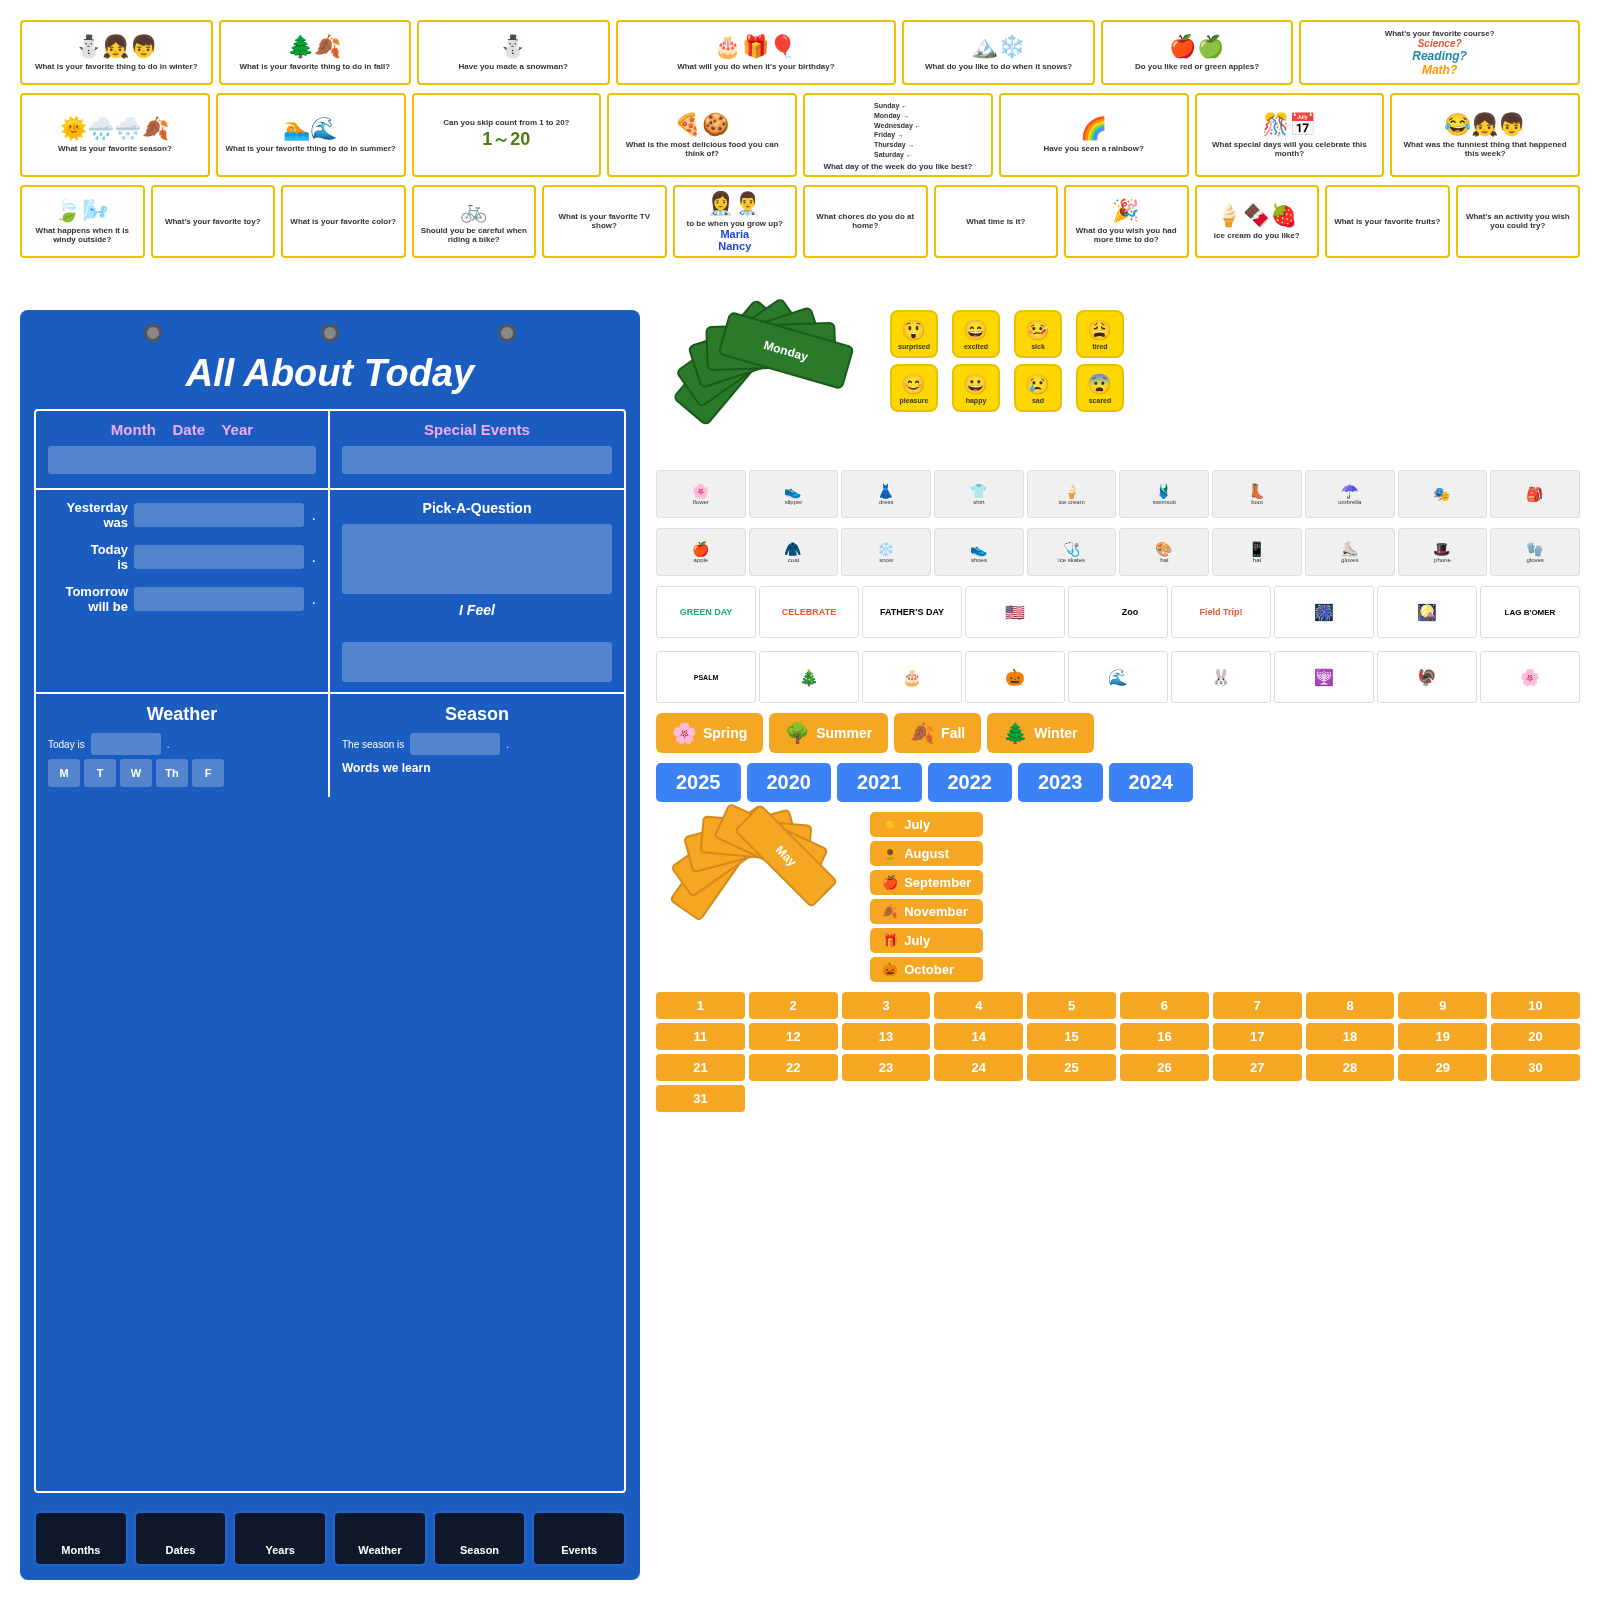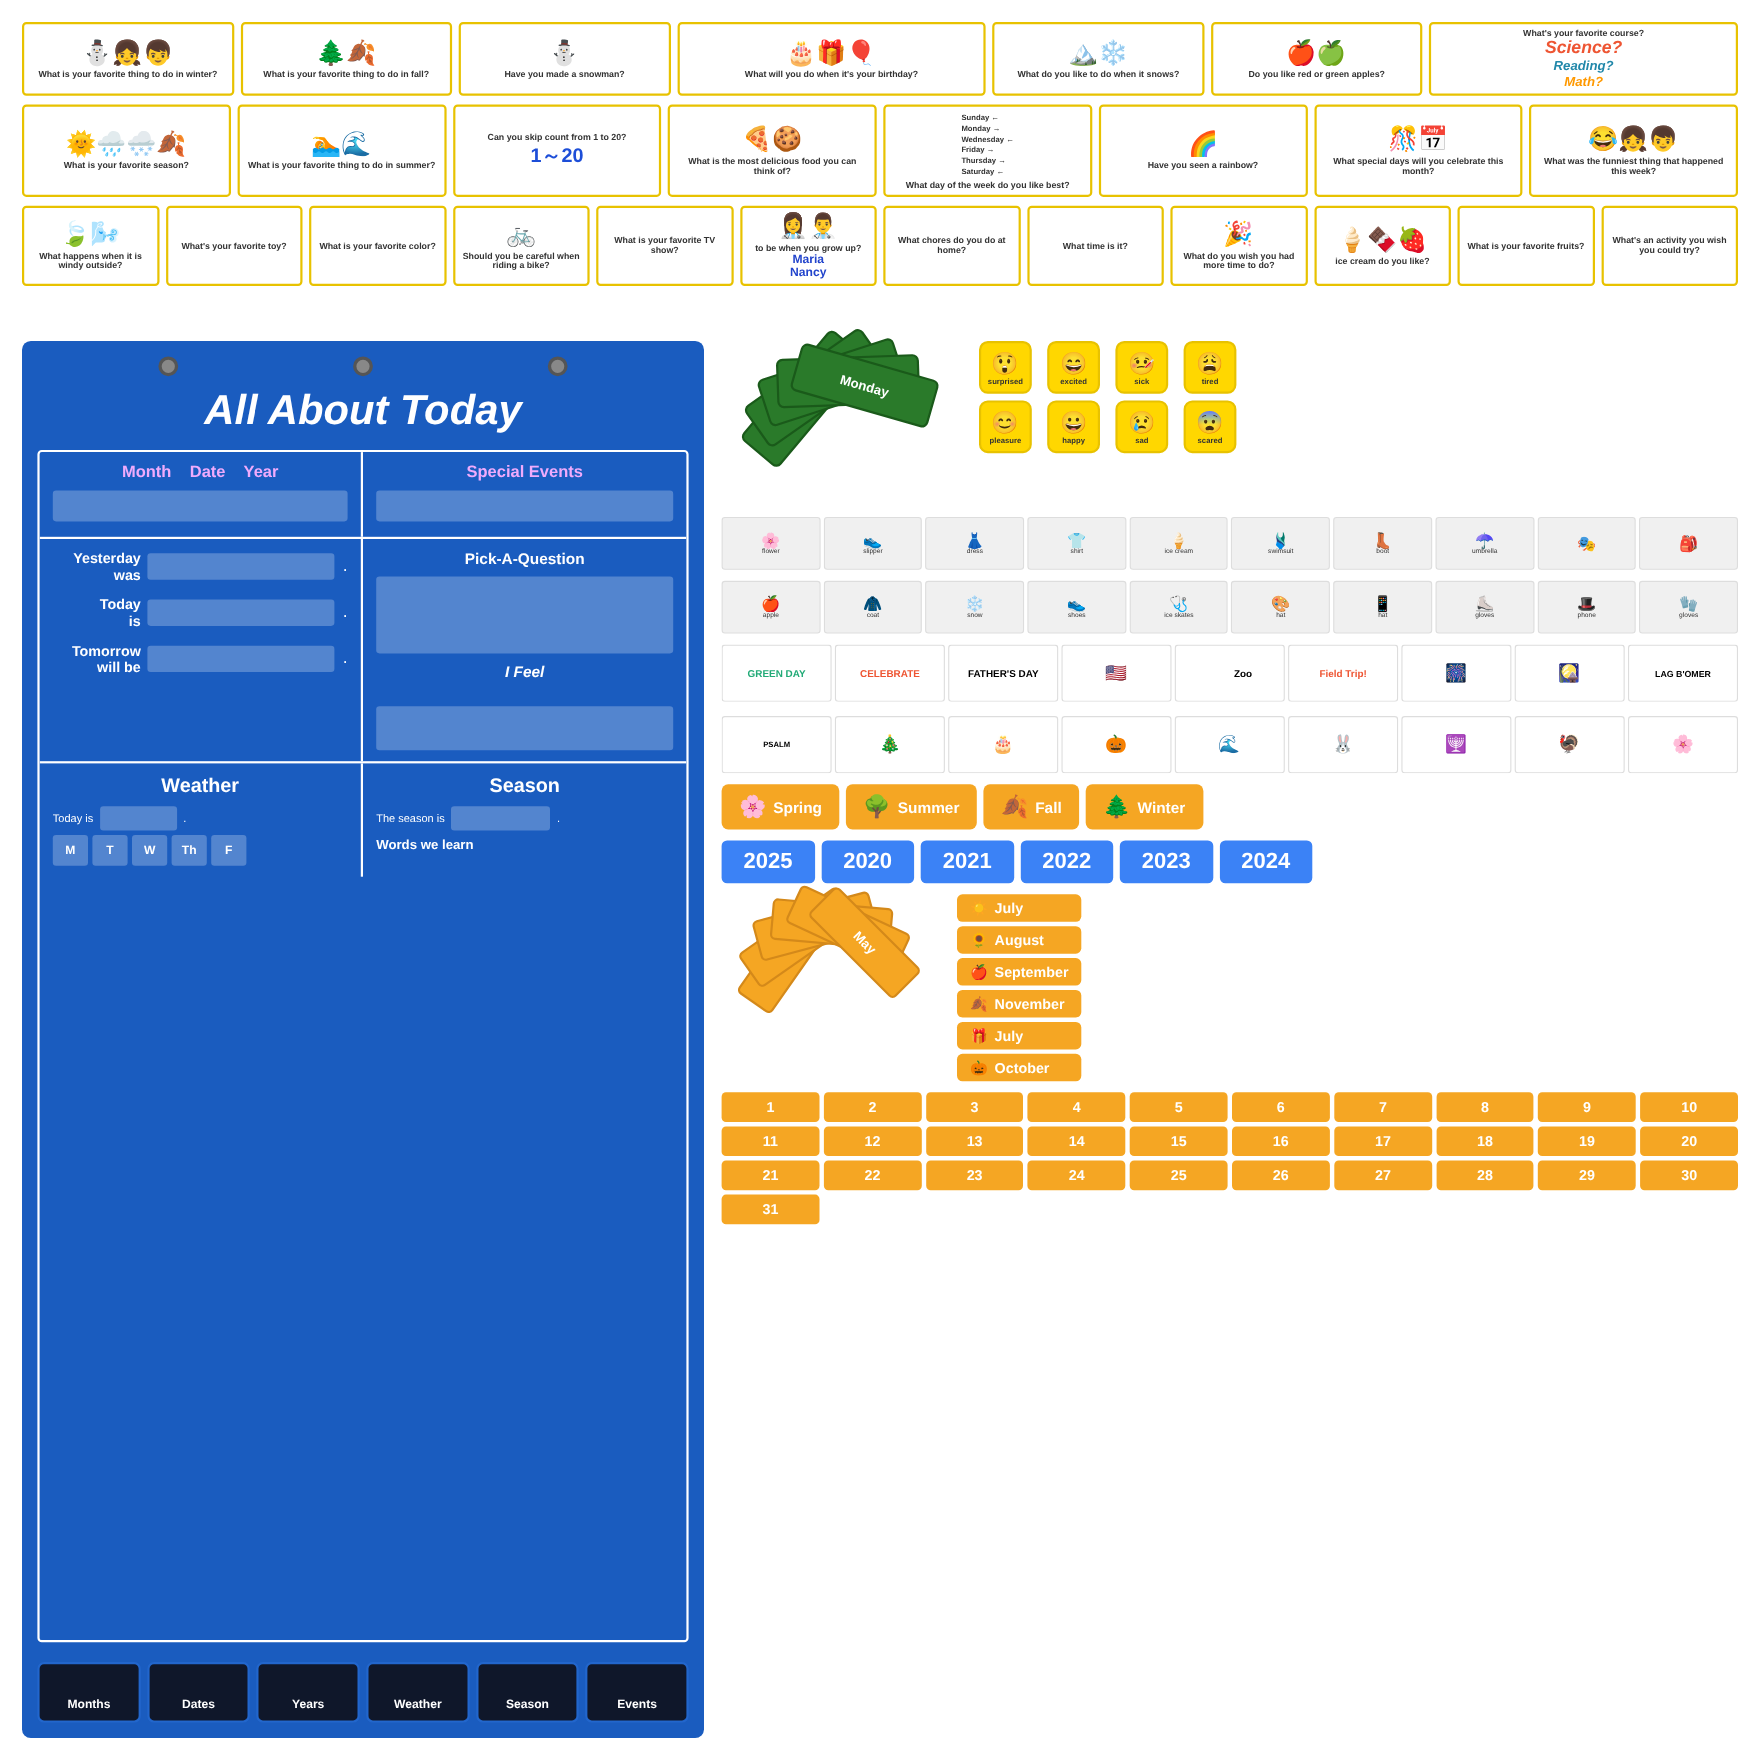--- a/index.html
+++ b/index.html
@@ -439,38 +439,38 @@
     <div class="question-card">
       <div class="card-icon">🏔️❄️</div>
       <div class="card-text">What do you like to do when it snows?</div>
     </div>
     <div class="question-card">
       <div class="card-icon">🍎🍏</div>
       <div class="card-text">Do you like red or green apples?</div>
     </div>
     <div class="question-card wide">
       <div class="card-text">What's your favorite course?</div>
-      <div style="color:#e53;font-size:16px;font-style:italic;font-weight:bold;">Science?</div>
+      <div style="color:#e53;font-size:10px;font-style:italic;font-weight:bold;">Science?</div>
       <div style="color:#28a;font-size:12px;font-style:italic;font-weight:bold;">Reading?</div>
       <div style="color:#f90;font-size:12px;font-style:italic;font-weight:bold;">Math?</div>
     </div>
   </div>
 
   <div class="card-row">
     <div class="question-card">
       <div class="card-icon">🌞🌧️🌨️🍂</div>
       <div class="card-text">What is your favorite season?</div>
     </div>
     <div class="question-card">
       <div class="card-icon">🏊🌊</div>
       <div class="card-text">What is your favorite thing to do in summer?</div>
     </div>
     <div class="question-card">
       <div class="card-text">Can you skip count from 1 to 20?</div>
-      <div style="color:#1d4ed8;font-size:18px;font-weight:bold;">1～20</div>
+      <div style="color:#4d7c0f;font-size:18px;font-weight:bold;">1～20</div>
     </div>
     <div class="question-card">
       <div class="card-icon">🍕🍪</div>
       <div class="card-text">What is the most delicious food you can think of?</div>
     </div>
     <div class="question-card">
       <div style="font-size:7px;line-height:1.4;text-align:left;padding:2px;">
         Sunday ←<br>Monday →<br>Wednesday ←<br>Friday →<br>Thursday →<br>Saturday ←
       </div>
       <div class="card-text">What day of the week do you like best?</div>

